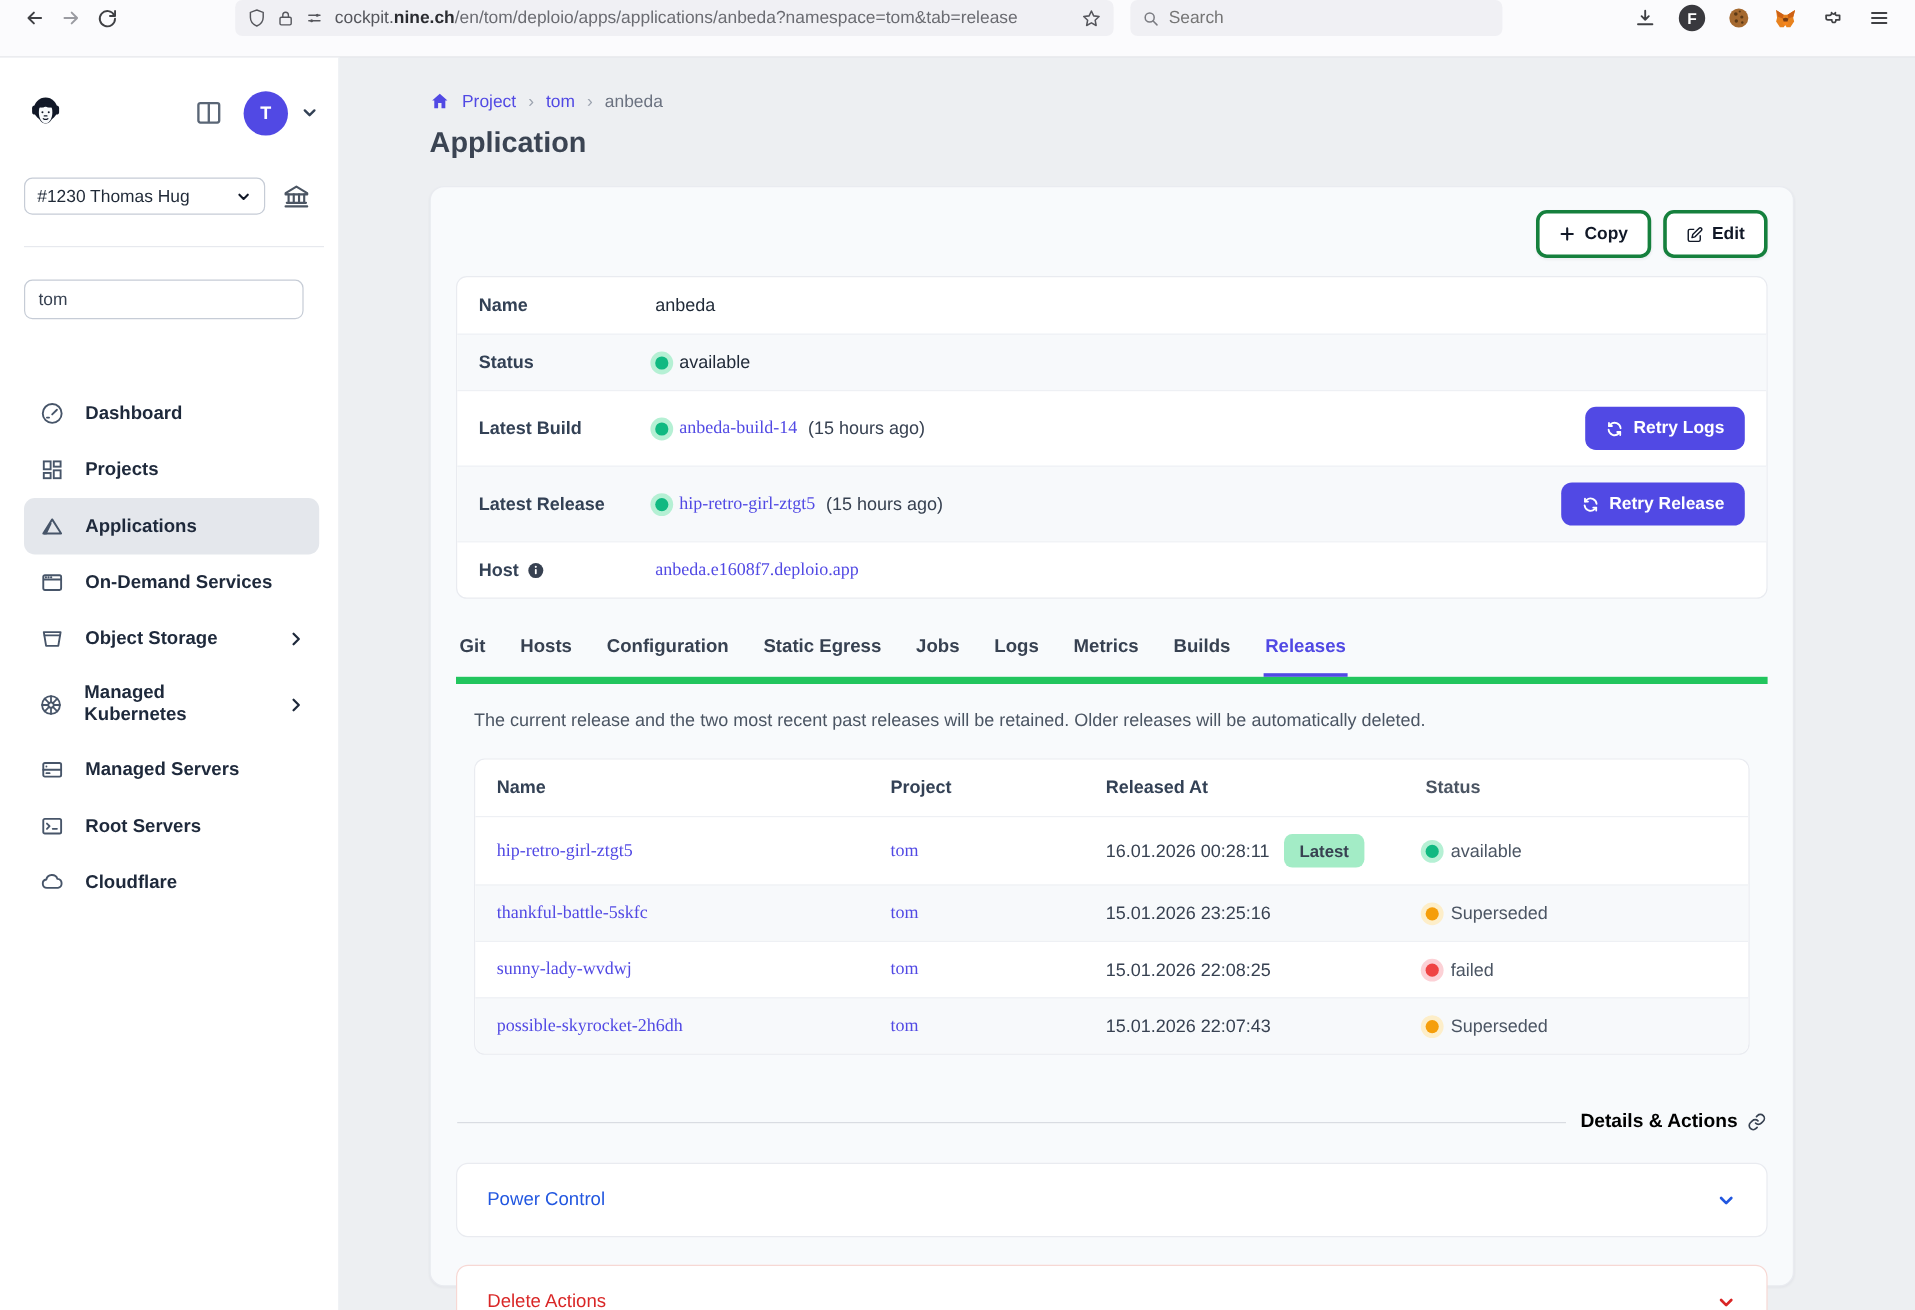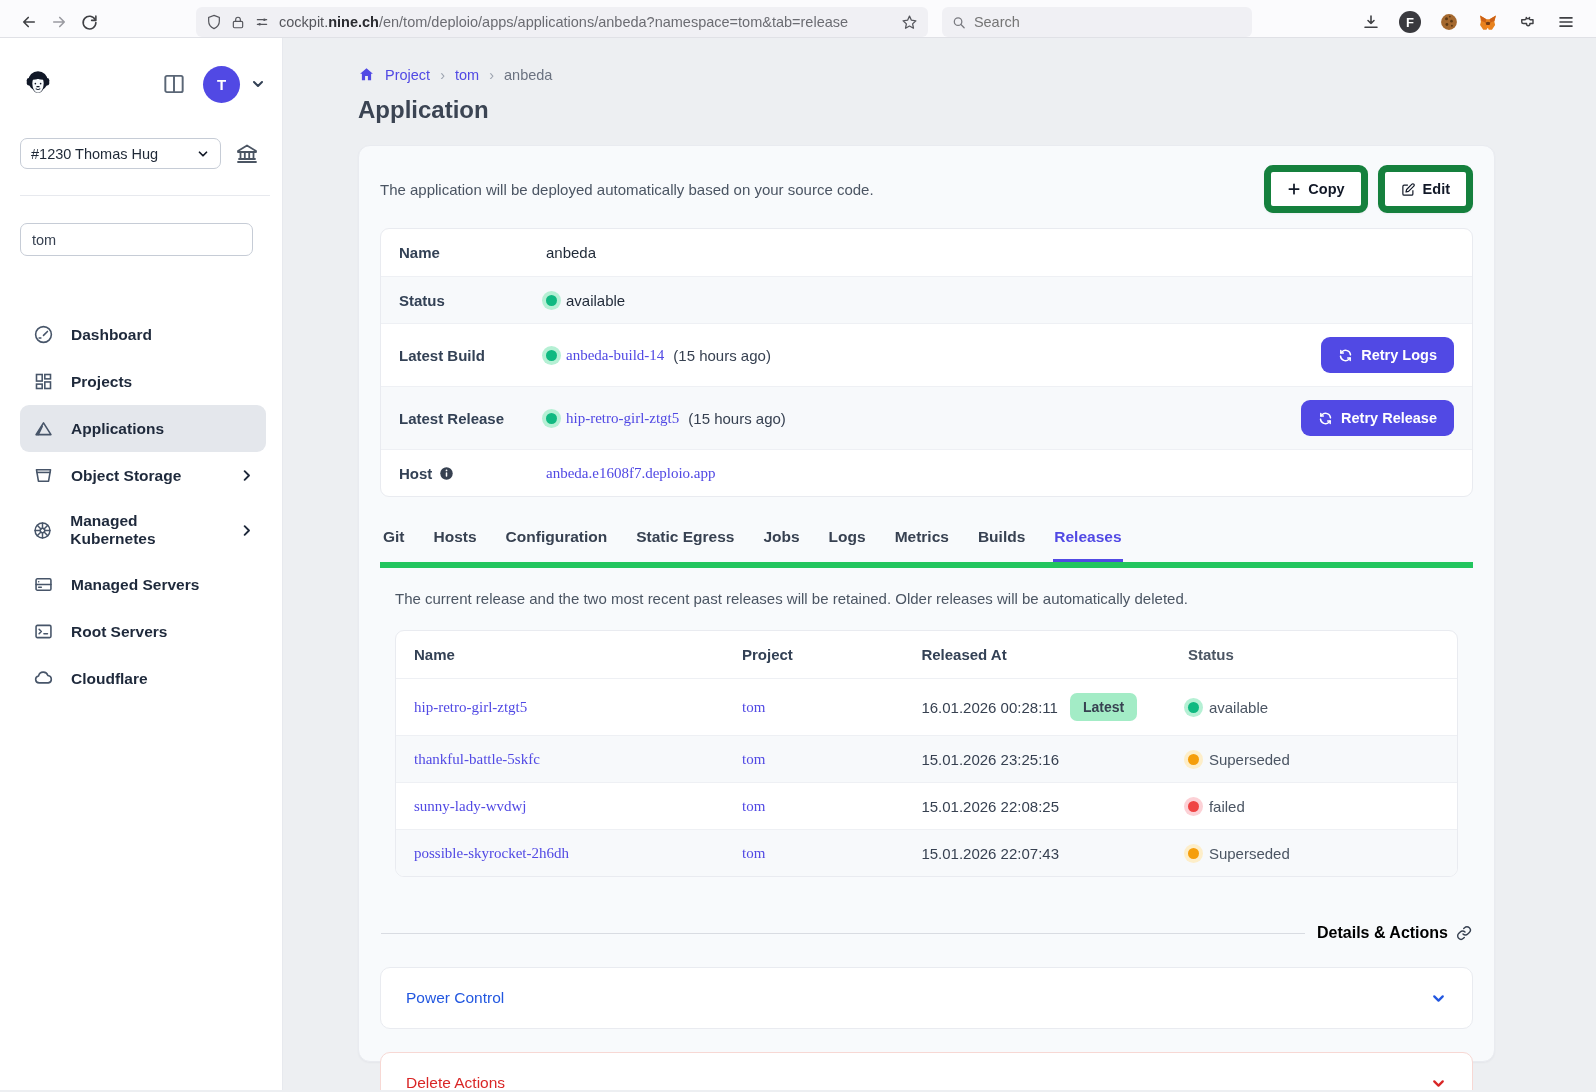--- a/index.html
+++ b/index.html
@@ -1,21 +1,21 @@
 <!DOCTYPE html>
 <html><head>
 <meta charset="utf-8">
 <style>
   * { margin:0; padding:0; box-sizing:border-box; }
   html,body { width:1596px; height:1092px; overflow:hidden; }
   body { font-family:"Liberation Sans", sans-serif; background:#edeff2; color:#1f2937; }
   svg { display:block; }
 
   
-  .browser-bar { height:38px; background:#fbfbfd; border-bottom:1px solid #e0e1e6; display:flex; align-items:flex-end; padding:0 14px; }
+  .browser-bar { height:48px; background:#fbfbfd; border-bottom:1px solid #e0e1e6; display:flex; align-items:flex-start; padding:0 14px; }
   .nav-btn { width:30px; height:30px; display:flex; align-items:center; justify-content:center; border-radius:4px; color:#3f4044; }
   .nav-btn.disabled { color:#9a9ba1; }
   .url-bar { margin-left:92px; width:732px; height:30px; background:#f0f0f4; border-radius:6px; display:flex; align-items:center; padding:0 10px; gap:9px; color:#55565c; }
   .url-text { flex:1; font-size:14.5px; color:#6b6c72; white-space:nowrap; overflow:hidden; }
   .url-text .domain { color:#2a2b30; font-weight:700; }
   .url-text .prefix { color:#55565c; }
   .search-bar { margin-left:14px; width:310px; height:30px; background:#f0f0f4; border-radius:6px; display:flex; align-items:center; padding:0 10px; gap:8px; color:#7a7b81; }
   .search-bar input { border:none; outline:none; background:transparent; font-size:14.5px; width:100%; font-family:inherit; color:#3f4044; }
   .chrome-icons { margin-left:auto; display:flex; align-items:center; gap:7px; }
   .chrome-icon { width:32px; height:30px; display:flex; align-items:center; justify-content:center; color:#3f4044; border-radius:4px; }
@@ -48,21 +48,21 @@
   .breadcrumb { display:flex; align-items:center; gap:10px; font-size:14.5px; }
   .crumb-link { color:#5149e4; }
   .crumb-sep { color:#9ca3af; }
   .crumb-current { color:#6b7280; }
   .page-title { margin-top:13px; font-size:24px; font-weight:700; color:#3b4453; }
 
   .outer-card { margin-top:21px; width:1137px; height:917px; background:#f8fafc; border:1px solid #e9ebf0; border-radius:12px; box-shadow:0 1px 2px rgba(16,24,40,.04); padding:19px 21px; }
   .card-head { display:flex; align-items:center; }
   .card-desc { font-size:15px; color:#4b5563; }
   .head-btns { margin-left:auto; display:flex; gap:10px; }
-  .btn-secondary { display:flex; align-items:center; gap:7px; background:#fff; border:7px solid #15803d; border-radius:9px; padding:9px 16px; font-size:14.5px; font-weight:700; color:#111827; box-shadow:0 1px 2px rgba(16,24,40,.05); cursor:pointer; font-family:inherit; }
+  .btn-secondary { display:flex; align-items:center; gap:7px; background:#fff; border:3px solid #15803d; border-radius:9px; padding:9px 16px; font-size:14.5px; font-weight:700; color:#111827; box-shadow:0 1px 2px rgba(16,24,40,.05); cursor:pointer; font-family:inherit; }
 
   .info-table { margin-top:15px; background:#fff; border:1px solid #e9ebf0; border-radius:9px; overflow:hidden; }
   .info-row { display:flex; align-items:center; padding:13px 18px; min-height:47px; }
   .info-row.alt { background:#f7f9fb; }
   .info-row + .info-row { border-top:1px solid #eef0f4; }
   .info-label { width:147px; font-size:15px; font-weight:700; color:#334155; flex-shrink:0; display:flex; align-items:center; gap:7px; }
   .info-value { font-size:15px; color:#1f2937; display:flex; align-items:center; gap:9px; flex:1; }
   .link { color:#5149e4; text-decoration:none; cursor:pointer;font-family:Liberation Serif, serif; }
   .ago { color:#374151; }
   .dot { width:11px; height:11px; border-radius:50%; flex-shrink:0; }
@@ -258,20 +258,30 @@
         <span class="nav-icon">
             <svg width="21" height="21" viewBox="0 0 24 24" fill="none" stroke="currentColor" stroke-width="1.8" stroke-linejoin="round">
               <path d="M3.5 19L12 5.5 20.5 19z"></path>
               <path d="M7.5 14l-3 5M10.5 9.5l-4.5 9.5" stroke-linecap="round"></path>
             </svg>
           </span>
         <span class="nav-label">Applications</span>
       </div>
       <div class="nav-item">
         <span class="nav-icon">
+            <svg width="21" height="21" viewBox="0 0 24 24" fill="none" stroke="currentColor" stroke-width="1.8">
+              <rect x="3.5" y="5" width="17" height="14" rx="1.5"></rect>
+              <path d="M3.5 9h17"></path>
+              <path d="M6 7h.01M8.5 7h.01M11 7h.01" stroke-width="2.2" stroke-linecap="round"></path>
+            </svg>
+          </span>
+        <span class="nav-label">On-Demand Services</span>
+      </div>
+      <div class="nav-item">
+        <span class="nav-icon">
             <svg width="21" height="21" viewBox="0 0 24 24" fill="none" stroke="currentColor" stroke-width="1.8" stroke-linejoin="round">
               <path d="M4 5.5h16l-2.2 13h-11.6z"></path>
               <path d="M4 8.5h16"></path>
             </svg>
           </span>
         <span class="nav-label">Object Storage</span>
         <span class="nav-expand">
             <svg width="15" height="15" viewBox="0 0 24 24" fill="none" stroke="currentColor" stroke-width="3" stroke-linecap="round" stroke-linejoin="round">
               <path d="M9 5l7 7-7 7"></path>
             </svg>
@@ -330,21 +340,20 @@
       <span class="crumb-sep">›</span>
       <span class="crumb-link">tom</span>
       <span class="crumb-sep">›</span>
       <span class="crumb-current">anbeda</span>
     </div>
 
     <h1 class="page-title">Application</h1>
 
     <div class="outer-card">
       <div class="card-head">
-        <span class="card-desc">The application will be deployed automatically based on your source code.</span>
         <div class="head-btns">
           <button class="btn-secondary">
             <svg width="14" height="14" viewBox="0 0 24 24" fill="none" stroke="currentColor" stroke-width="3" stroke-linecap="round">
                 <path d="M12 4v16M4 12h16"></path>
               </svg>
             <span>Copy</span>
           </button>
           <button class="btn-secondary">
             <svg width="15" height="15" viewBox="0 0 24 24" fill="none" stroke="currentColor" stroke-width="1.9" stroke-linejoin="round">
                 <path d="M11 5H5a2 2 0 0 0-2 2v12a2 2 0 0 0 2 2h12a2 2 0 0 0 2-2v-6"></path>

